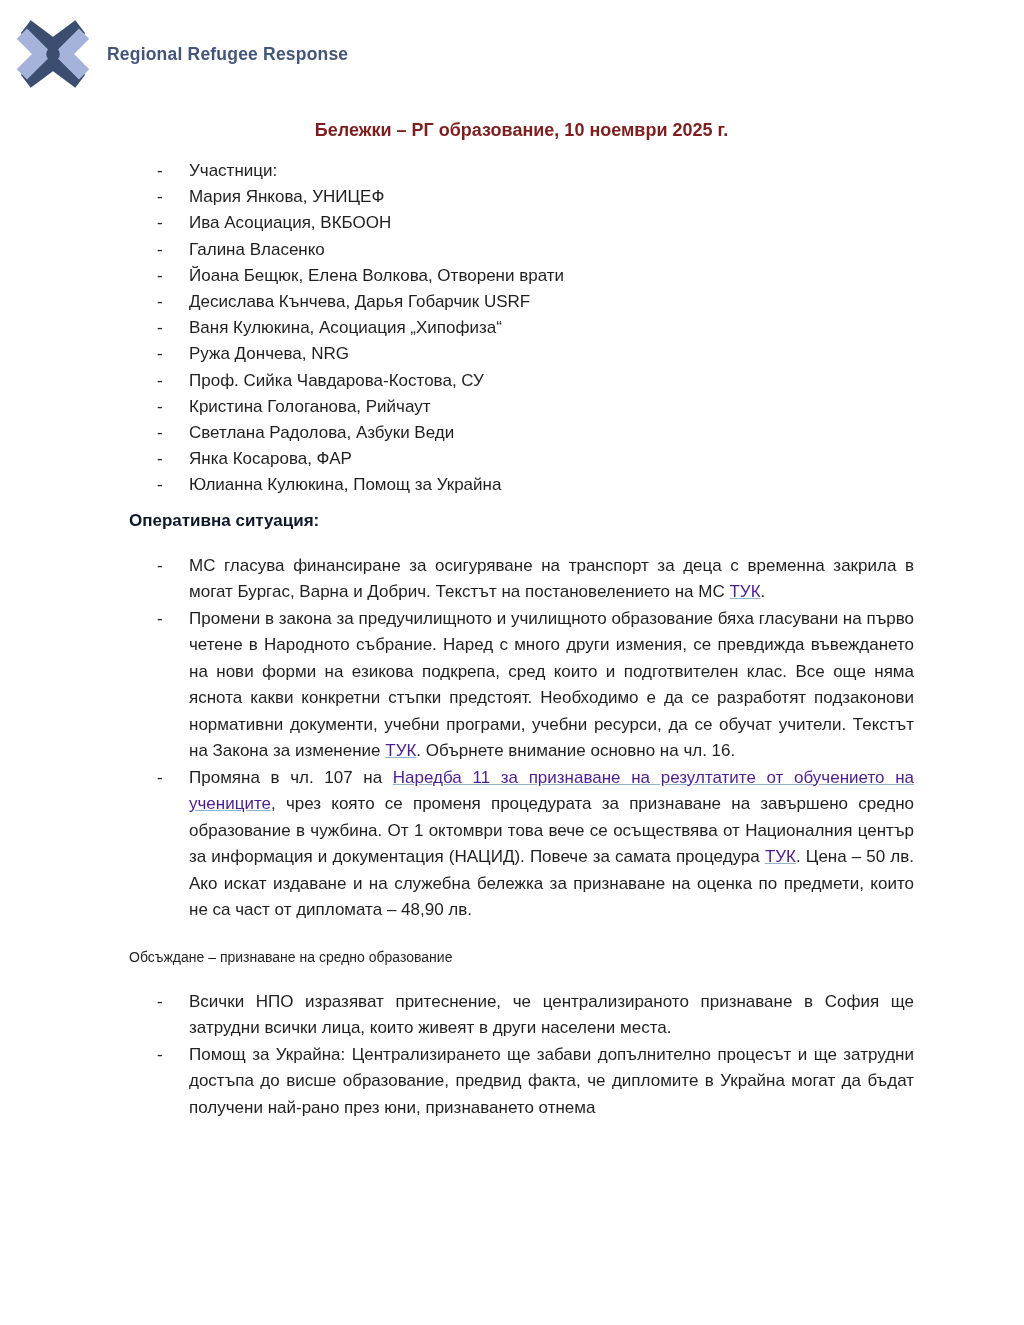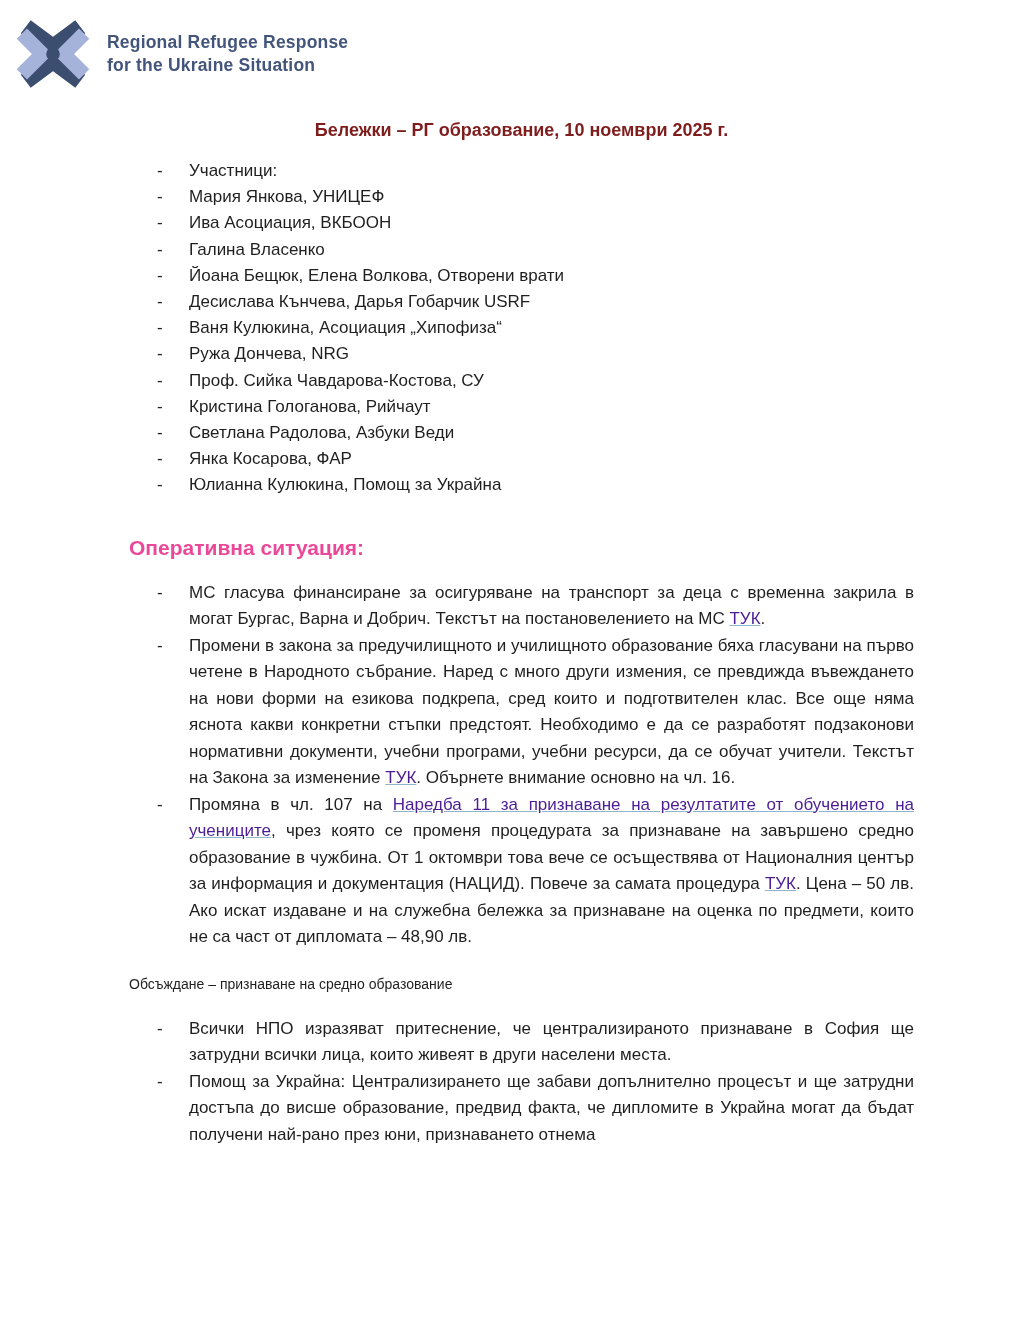--- a/index.html
+++ b/index.html
@@ -67,25 +67,25 @@
     font-size: 17px;
     line-height: 26.5px;
   }
   ul.para-list li { display: flex; }
   ul.para-list .li-text {
     flex: 1;
     text-align: justify;
     text-align-last: left;
   }
   .section-heading {
-    margin: 36px 0 19px 0;
-    font-size: 21px;
+    margin: 9px 0 19px 0;
+    font-size: 17px;
     font-weight: bold;
     line-height: 26px;
-    color: #ec4899;
+    color: #0f172a;
   }
   .subsection-heading {
     margin: 20px 0 19px 0;
     font-size: 14px;
     font-weight: normal;
     line-height: 26px;
     color: #1f1f1f;
   }
   .doc-link {
     color: #4c1d95;
@@ -102,21 +102,20 @@
   <div class="logo">
     <svg class="logo-mark" viewBox="0 0 80 74" xmlns="http://www.w3.org/2000/svg" aria-hidden="true">
       <polyline points="12,9 40,30 68,9" fill="none" stroke="#3c4e70" stroke-width="17"></polyline>
       <polyline points="12,65 40,44 68,65" fill="none" stroke="#3c4e70" stroke-width="17"></polyline>
       <polyline points="8,16 29,37 8,58" fill="none" stroke="#a5b2da" stroke-width="15"></polyline>
       <polyline points="72,16 51,37 72,58" fill="none" stroke="#a5b2da" stroke-width="15"></polyline>
       <circle cx="40" cy="37" r="7" fill="#3c4e70"></circle>
     </svg>
     <div class="logo-text">
       <div>Regional Refugee Response</div>
-      <div>for the Ukraine Situation</div>
     </div>
   </div>
 
   <div class="content">
 
     <h1 class="doc-title">Бележки – РГ образование, 10 ноември 2025 г.</h1>
 
     <ul class="dash-list">
       <li>
           <span class="li-dash">-</span>

